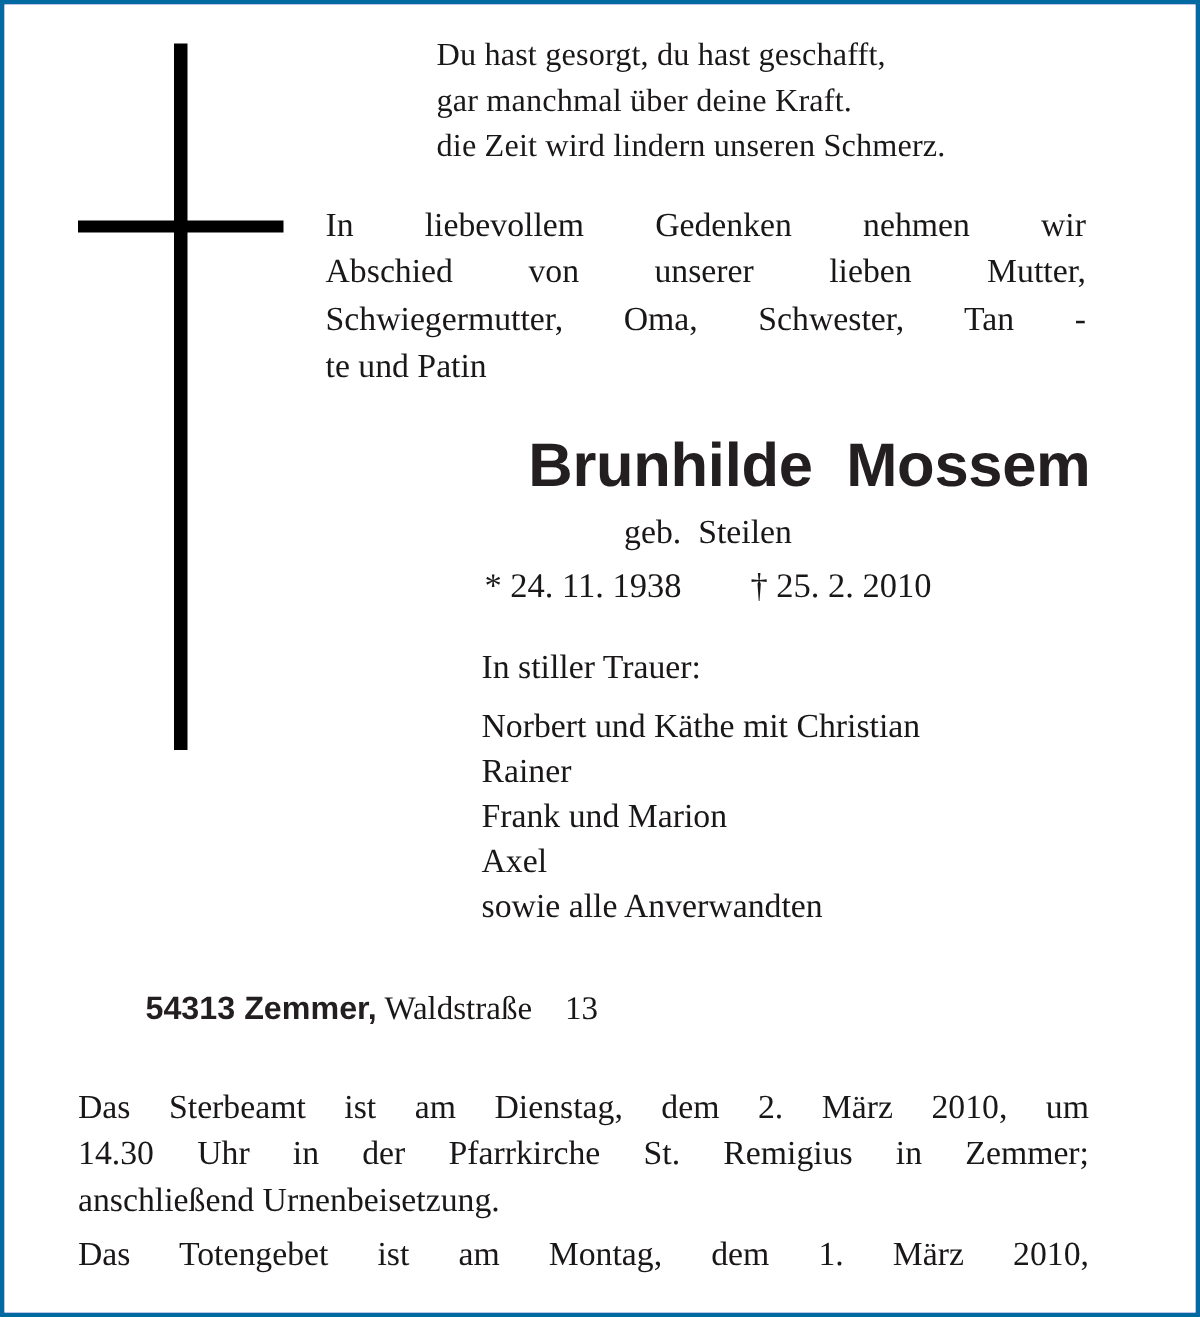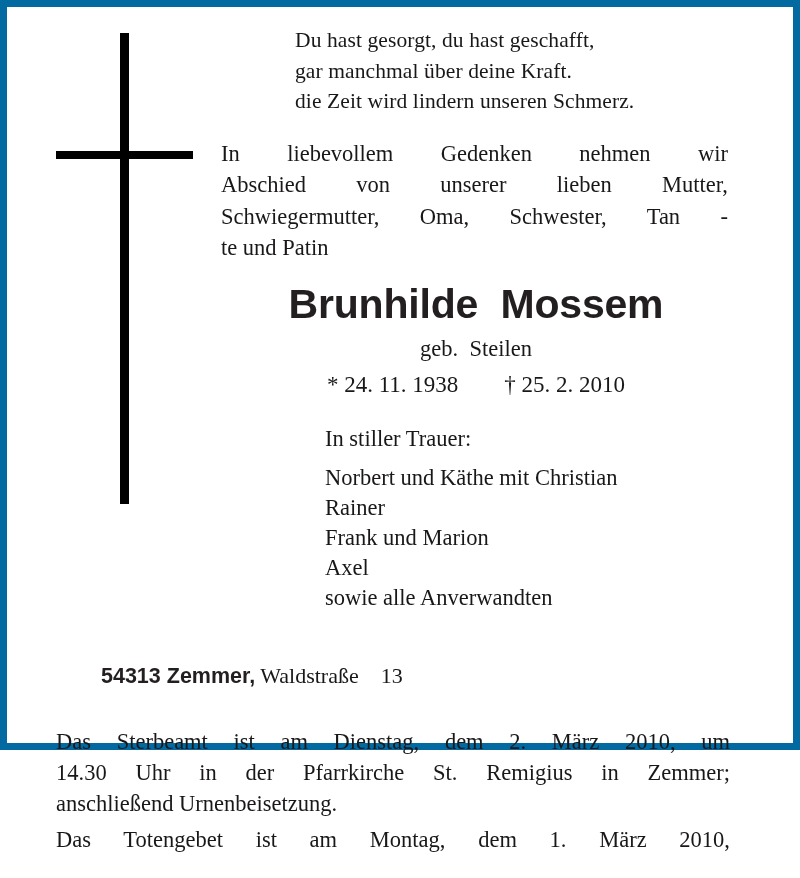--- a/index.html
+++ b/index.html
@@ -13,23 +13,23 @@
     font-family: "Liberation Serif", "DejaVu Serif", serif;
     color: #1a1718;
     overflow: hidden;
   }
 
   
   #notice {
     position: relative;
     box-sizing: border-box;
     width: 800px;
-    height: 750px;
+    height: 878px;
     background: #f0abfc;
-    border: 7px solid #0369a1;
+    border: 3px solid #0369a1;
   }
   #sheet {
     position: relative;
     width: 100%;
     height: 100%;
     background: #ffffff;
   }
 
   
   #cross-figure {
@@ -87,22 +87,22 @@
   #intro-paragraph .line {
     display: block;
     text-align: justify;
     text-align-last: justify;
   }
   #intro-paragraph .line.last {
     text-align-last: left;
   }
 
   #deceased-name {
-    margin: 17px 0 0 0;
-    text-align: center;
+    margin: 27px 0 0 0;
+    text-align: right;
     font-family: "Liberation Sans", "DejaVu Sans", sans-serif;
     font-weight: bold;
     font-size: 41px;
     letter-spacing: -0.2px;
     color: #231f20;
     white-space: pre;
   }
 
   #maiden-name {
     margin: 8px 0 0 0;

